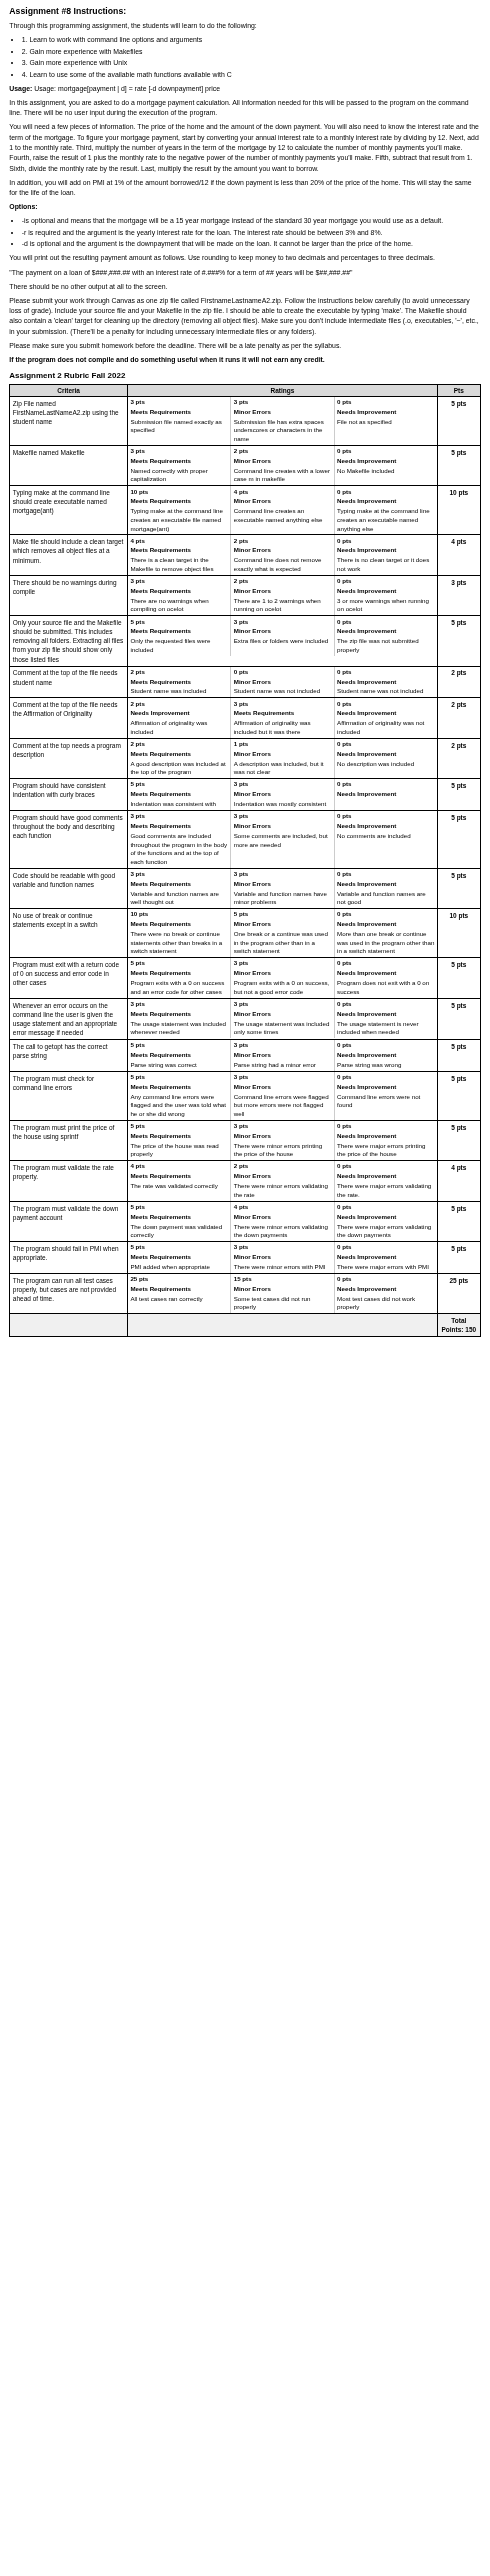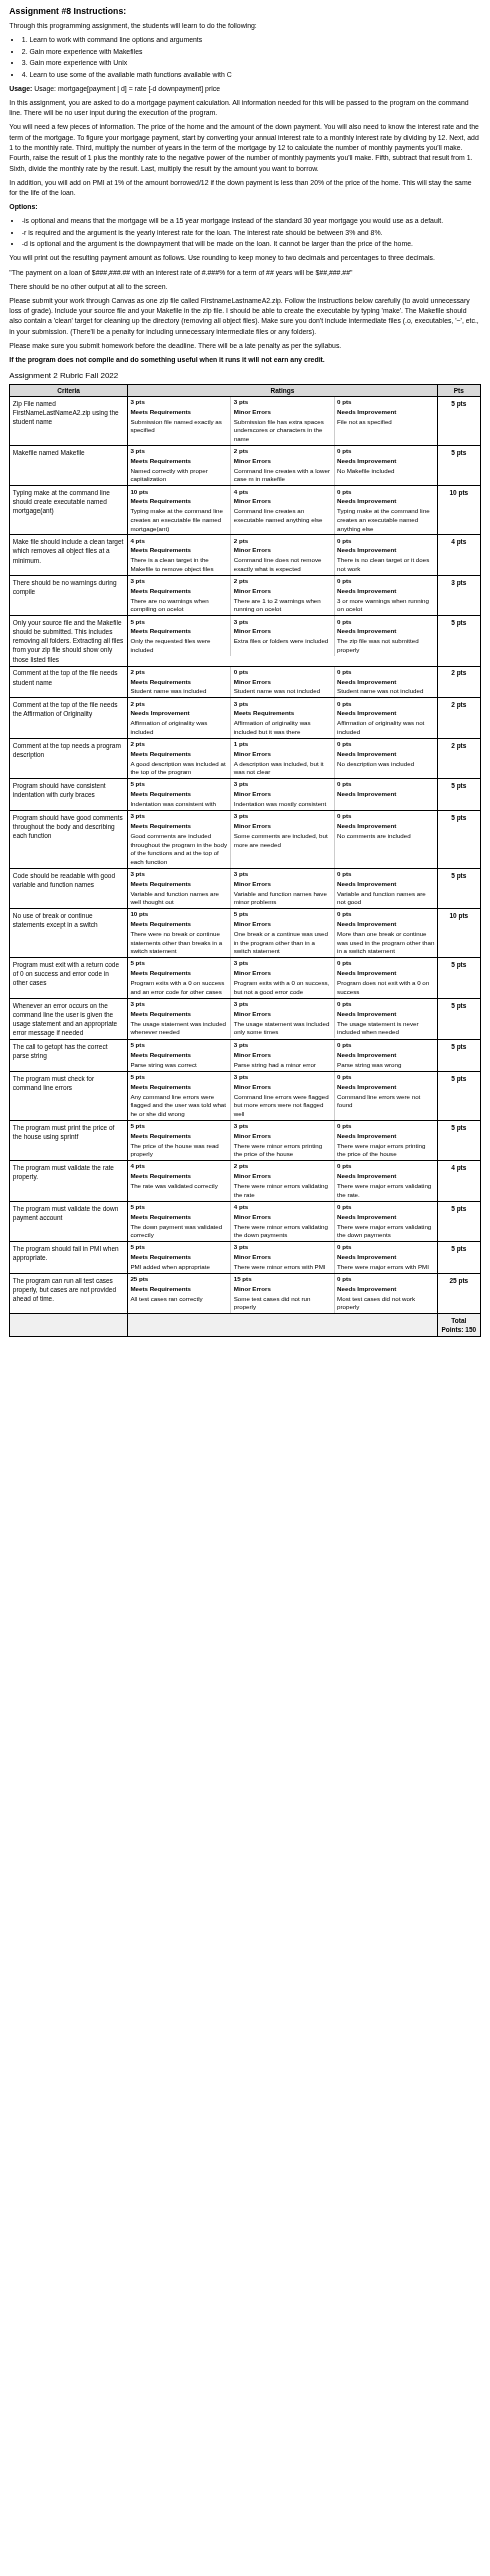--- a/index.html
+++ b/index.html
@@ -26,21 +26,21 @@
     }
     .instructions ul {
       margin-left: 12.5px;
       margin-bottom: 3.7px;
     }
     .instructions li {
       margin-bottom: 1.2px;
     }
     .rubric-title {
       font-size: 8px;
-      font-weight: normal;
+      font-weight: bold;
       margin: 6.2px 0 3.7px 0;
     }
     table {
       width: 100%;
       border-collapse: collapse;
       font-size: 6.5px;
     }
     th, td {
       border: 0.6px solid #000;
       padding: 1.9px 2.5px;

